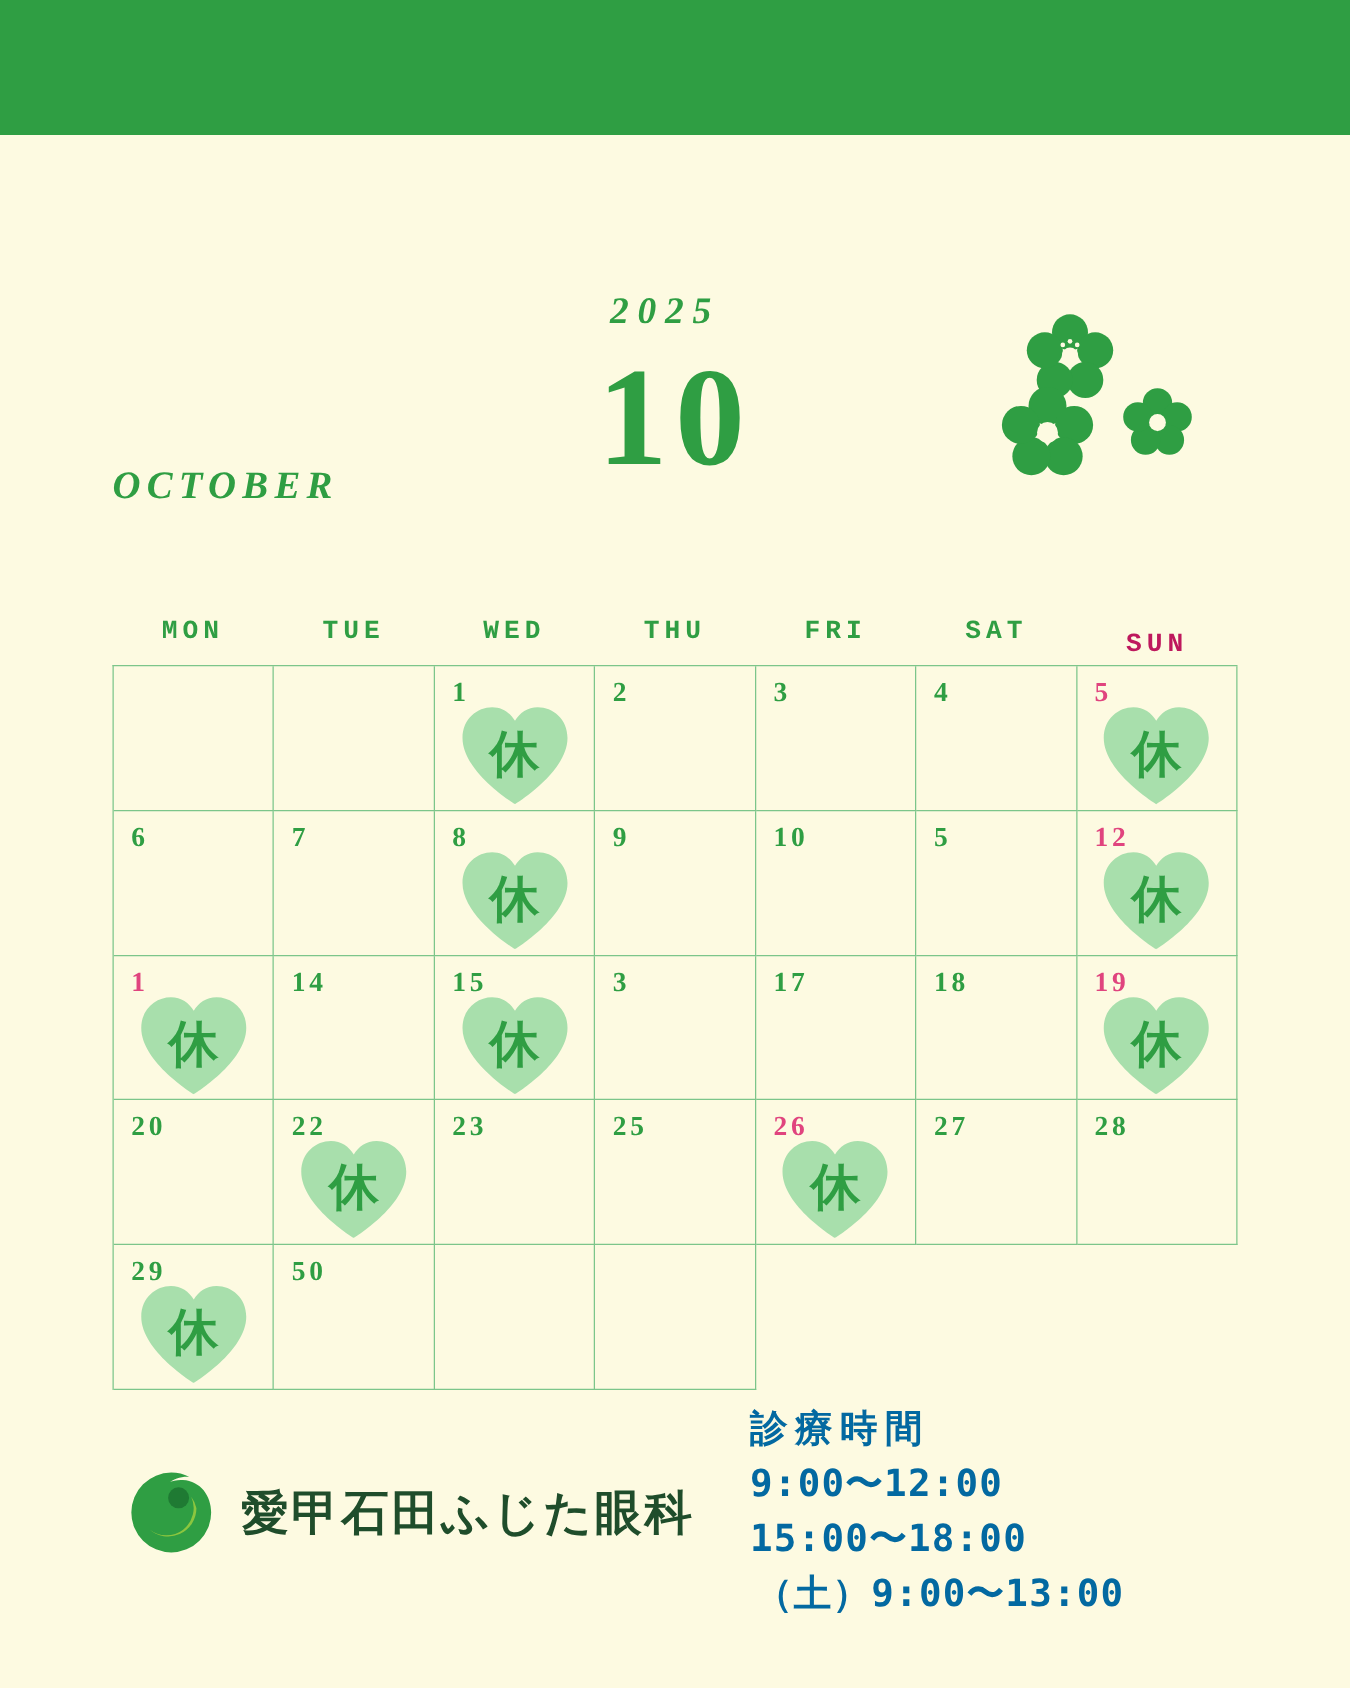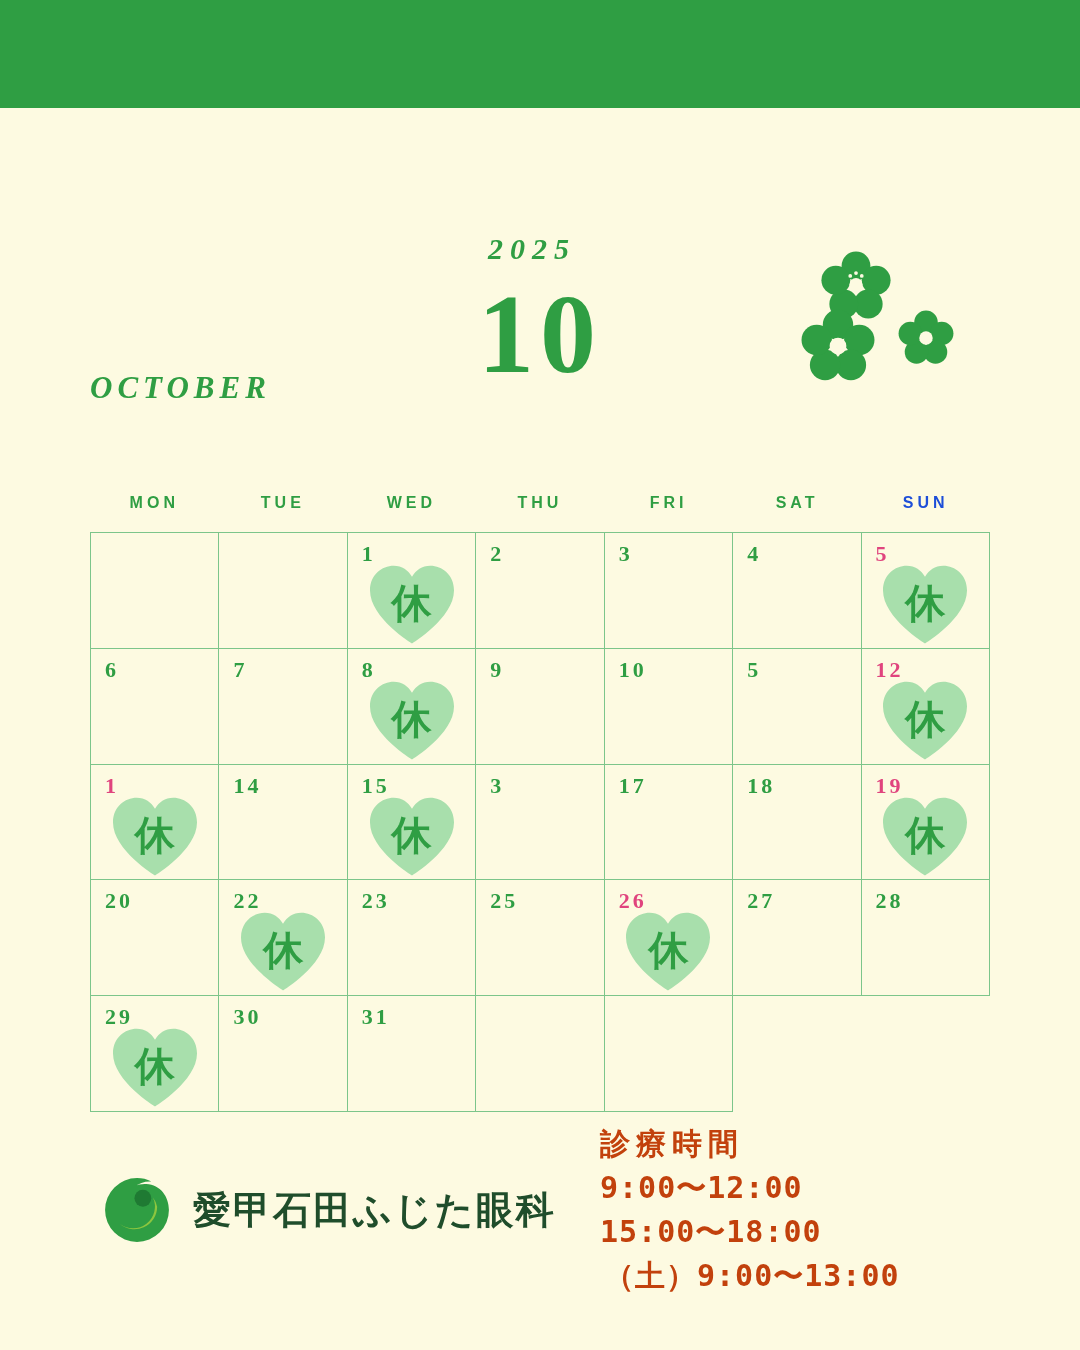--- a/index.html
+++ b/index.html
@@ -72,27 +72,27 @@
   .weekdays {
     position: absolute;
     top: 494px;
     left: 90px;
     width: 900px;
     display: flex;
   }
   .weekdays > div {
     width: 128.57px;
     text-align: center;
-    font-family: Liberation Sans, sans-serif;
-    font-weight: bold;
-    font-size: 16px;
+    font-family: Liberation Mono, monospace;
+    font-weight: bold;
+    font-size: 21px;
     letter-spacing: 4px;
     color: #2f9e43;
   }
-  .weekdays > div.sun { color: #1d4ed8; }
+  .weekdays > div.sun { color: #be185d; margin-top: 11px; }
 
   
   .grid {
     position: absolute;
     top: 532px;
     left: 90px;
     width: 900px;
     height: 580px;
     display: grid;
     grid-template-columns: repeat(7, 1fr);
@@ -158,21 +158,21 @@
     white-space: nowrap;
   }
   .hours {
     position: absolute;
     left: 600px;
     top: 1122px;
     font-family: "DejaVu Sans Mono", monospace;
     font-weight: bold;
     font-size: 30px;
     line-height: 44px;
-    color: #c2410c;
+    color: #0369a1;
     letter-spacing: 1px;
     white-space: nowrap;
   }
   .hours .h-title { letter-spacing: 6px; }
   .hours .h-sat { padding-left: 4px; }
 </style>
 </head>
 <body>
 
 <div id="page">
@@ -372,24 +372,21 @@
       <div class="cell">
         <div class="heart">
           <svg viewBox="0 0 100 92" xmlns="http://www.w3.org/2000/svg">
             <path d="M50 88C50 88 4 60 4 30 4 13 17 3 30 3c9 0 16 5 20 12 4-7 11-12 20-12 13 0 26 10 26 27 0 30-46 58-46 58z" fill="#a8dfac"></path>
           </svg>
           <span class="kyu">休</span>
         </div>
         <div class="daynum">29</div>
       </div>
       <div class="cell">
-        <div class="daynum">30</div>
-      </div>
-      <div class="cell">
-        <div class="daynum">31</div>
+        <div class="daynum">50</div>
       </div>
       <div class="cell"></div>
       <div class="cell"></div>
     </div>
 
   <div class="logo-wrap">
     <svg class="logo-mark" viewBox="0 0 100 100">
       <path d="M88 50a38 38 0 1 1-38-38c6 0 12 1.4 17 4-14-1-28 9-31 23-3 13 5 26 18 29 10 2 21-3 25-12-2 12-12 21-24 21-15 0-27-12-27-27 0-18 15-32 33-31 17 1 27 15 27 31z" fill="#2f9e43"></path>
       <path d="M74 46a27 27 0 0 1-45 20 26 26 0 0 0 40-31 27 27 0 0 1 5 11z" fill="#8cc63f"></path>
       <circle cx="57" cy="36" r="10" fill="#1f7a33"></circle>

